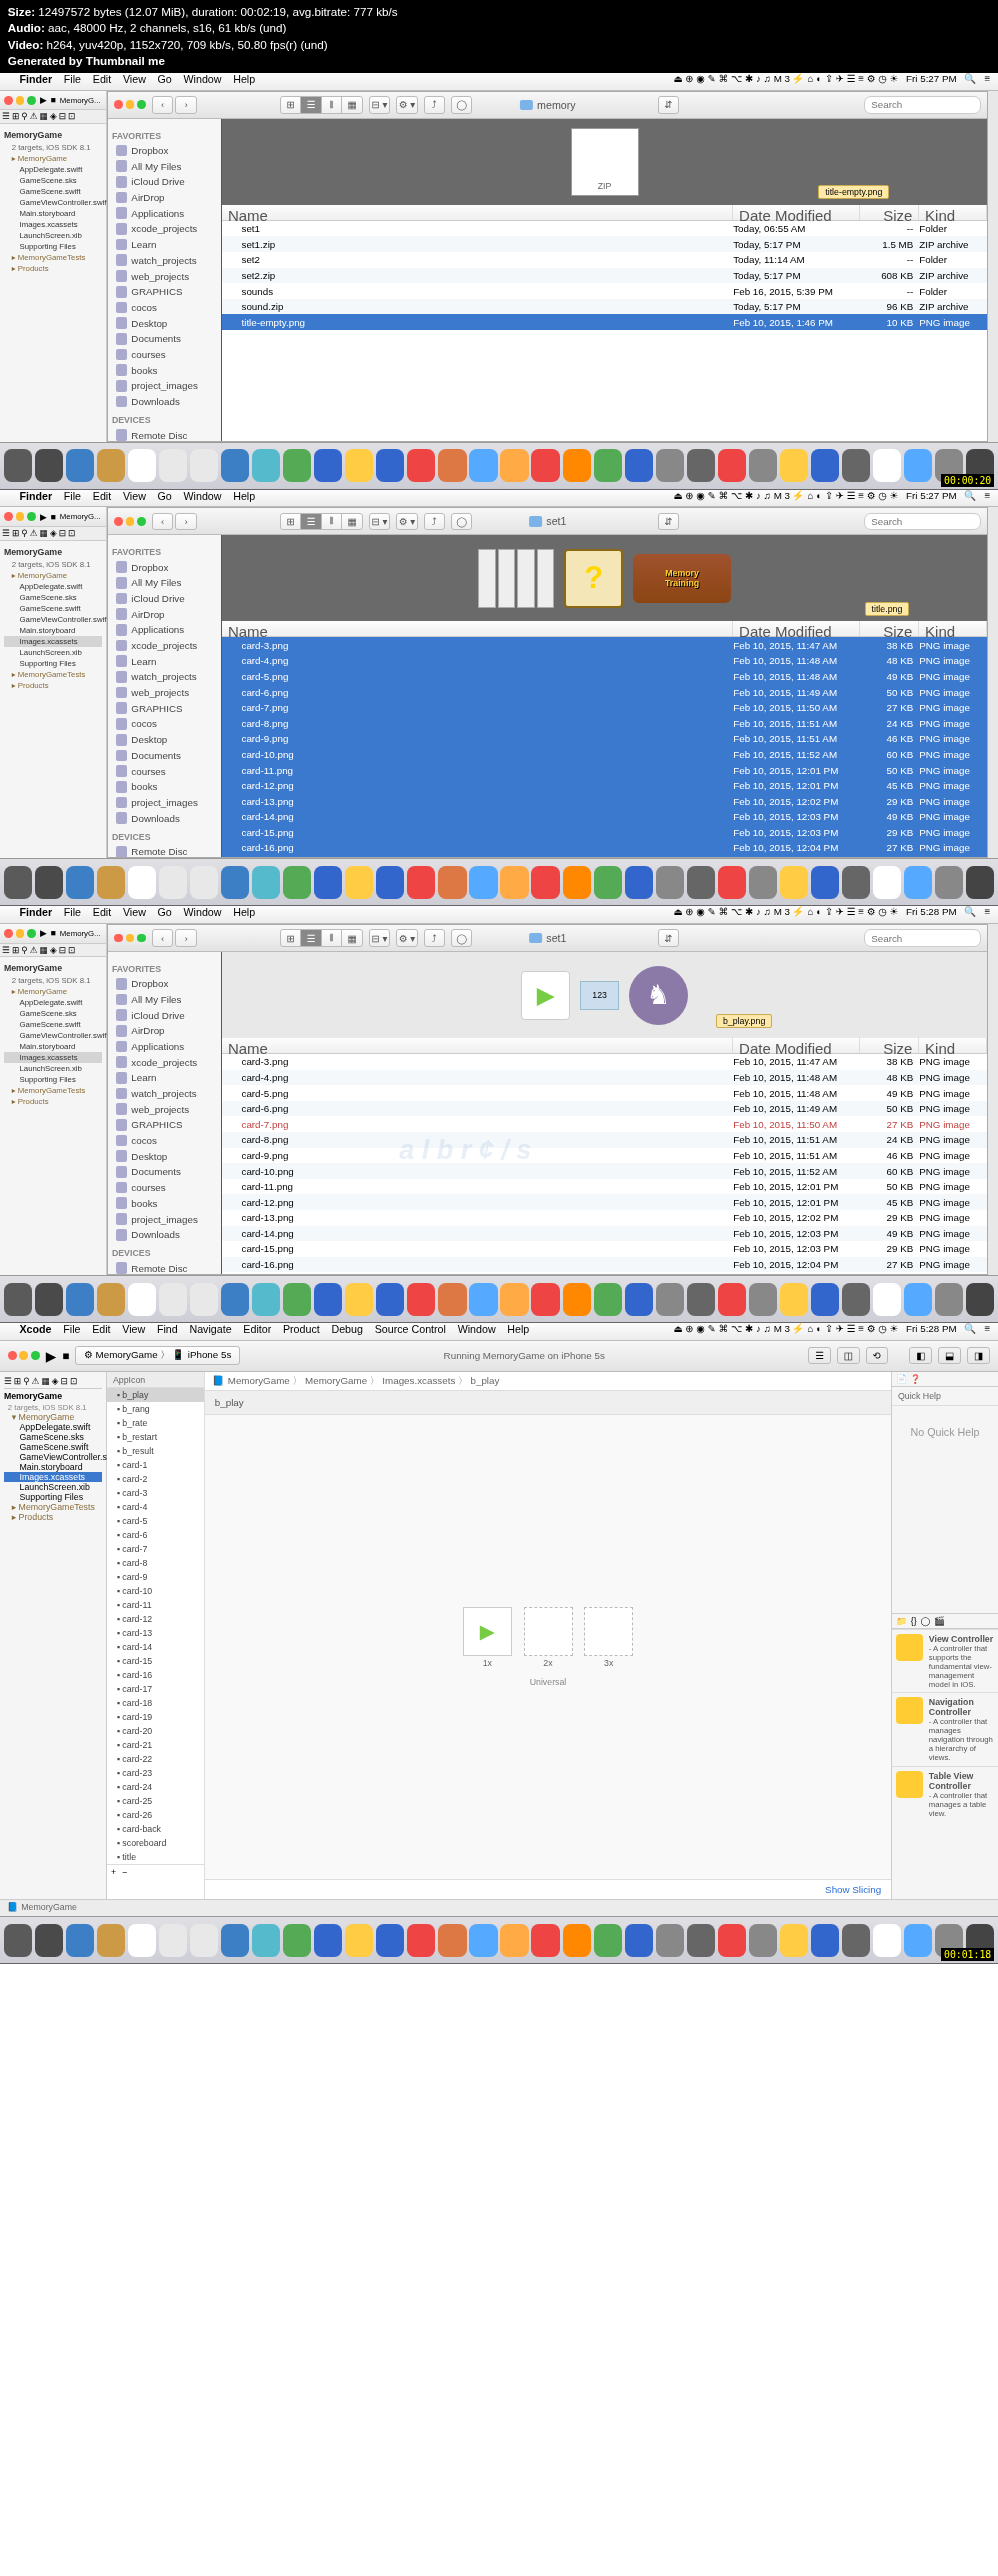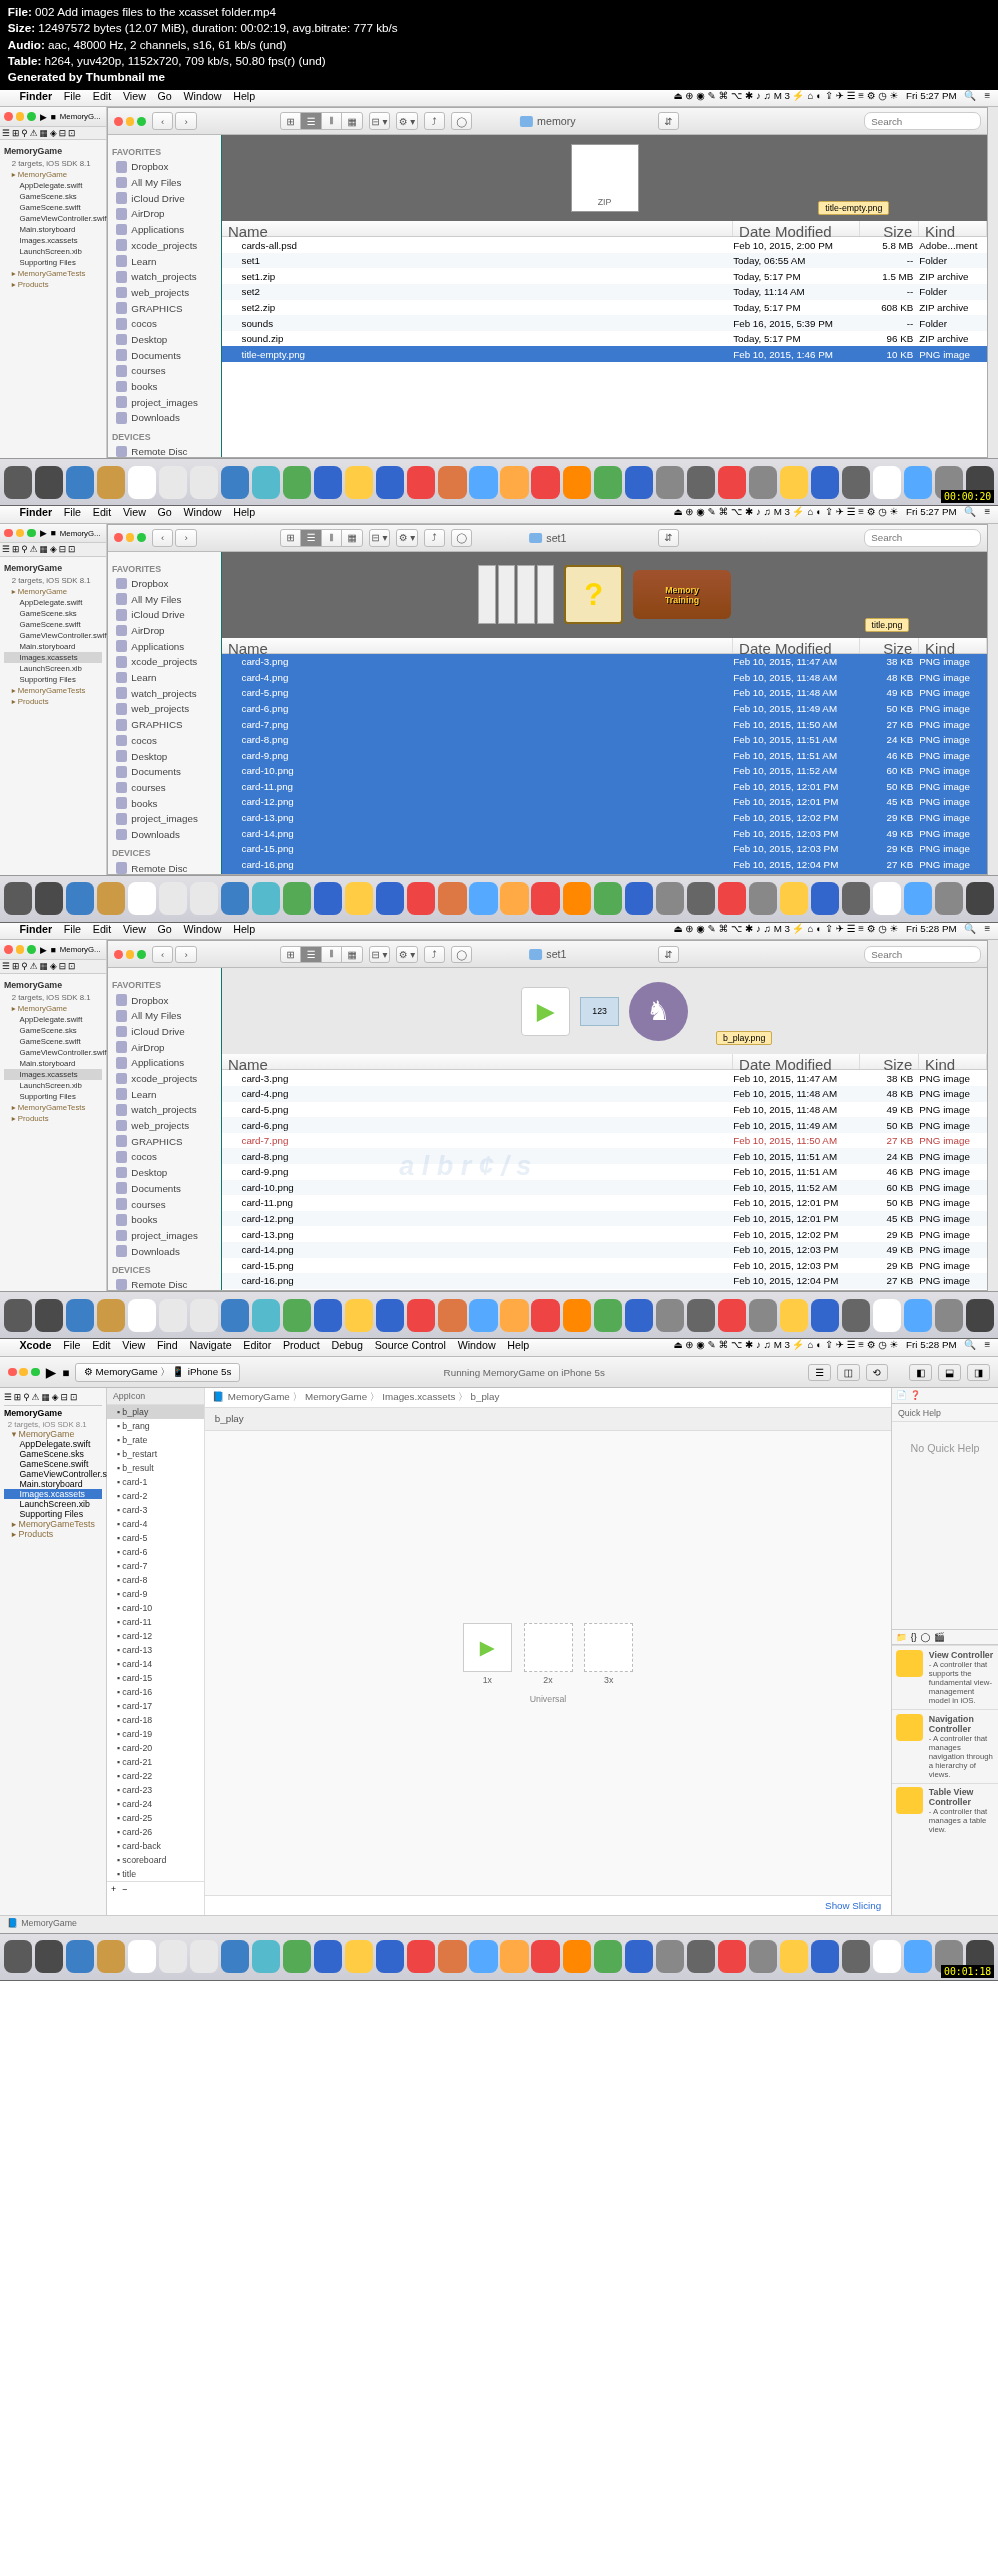--- a/index.html
+++ b/index.html
@@ -103,24 +103,23 @@
 .lib-item .txt b { display:block; font-size:8.8px;}
 .show-slicing { text-align:right; padding:3.9px 9.8px; font-size:9.8px; color:#2a6cd6; border-top:1px solid #ddd; background:#fff;}
 .xcode-bottom-bar { height:17.6px; background:#ececec; border-top:1px solid #ccc; font-size:8.8px; color:#666; padding:2px 7.8px;}
 
 .watermark { position:absolute; left:40%; top:55%; font-size:27px; color:rgba(100,150,200,0.15); font-weight:bold; font-style:italic; pointer-events:none;}
 </style>
 </head>
 <body>
 
 <div class="header-info">
-  <div><b>File:</b> <span>002 Add images files to the xcasset folder.mp4</span></div>
   <div><b>Size:</b> <span>12497572 bytes (12.07 MiB), duration: 00:02:19, avg.bitrate: 777 kb/s</span></div>
   <div><b>Audio:</b> <span>aac, 48000 Hz, 2 channels, s16, 61 kb/s (und)</span></div>
-  <div><b>Table:</b> <span>h264, yuv420p, 1152x720, 709 kb/s, 50.80 fps(r) (und)</span></div>
+  <div><b>Video:</b> <span>h264, yuv420p, 1152x720, 709 kb/s, 50.80 fps(r) (und)</span></div>
   <div><b>Generated by Thumbnail me</b></div>
 </div>
 
 <div id="panels">
     <div class="panel">
   <div class="menubar">
     <span class="apple"></span>
     <span class="app-name">Finder</span>
     <span>File</span>
         <span>Edit</span>
@@ -230,26 +229,20 @@
             <div class="preview-zip"></div>
             <div class="preview-label">title-empty.png</div>
           </div>
           <div class="list-header">
     <div class="col-name">Name</div>
     <div class="col-date">Date Modified</div>
     <div class="col-size">Size</div>
     <div class="col-kind">Kind</div>
   </div>
           <div class="file-list">
-    <div class="file-row   ">
-      <div class="col-name">cards-all.psd</div>
-                  <div class="col-date">Feb 10, 2015, 2:00 PM</div>
-                  <div class="col-size">5.8 MB</div>
-                  <div class="col-kind">Adobe...ment</div>
-    </div>
                 <div class="file-row   ">
       <div class="col-name">set1</div>
                   <div class="col-date">Today, 06:55 AM</div>
                   <div class="col-size">--</div>
                   <div class="col-kind">Folder</div>
     </div>
                 <div class="file-row   ">
       <div class="col-name">set1.zip</div>
                   <div class="col-date">Today, 5:17 PM</div>
                   <div class="col-size">1.5 MB</div>

